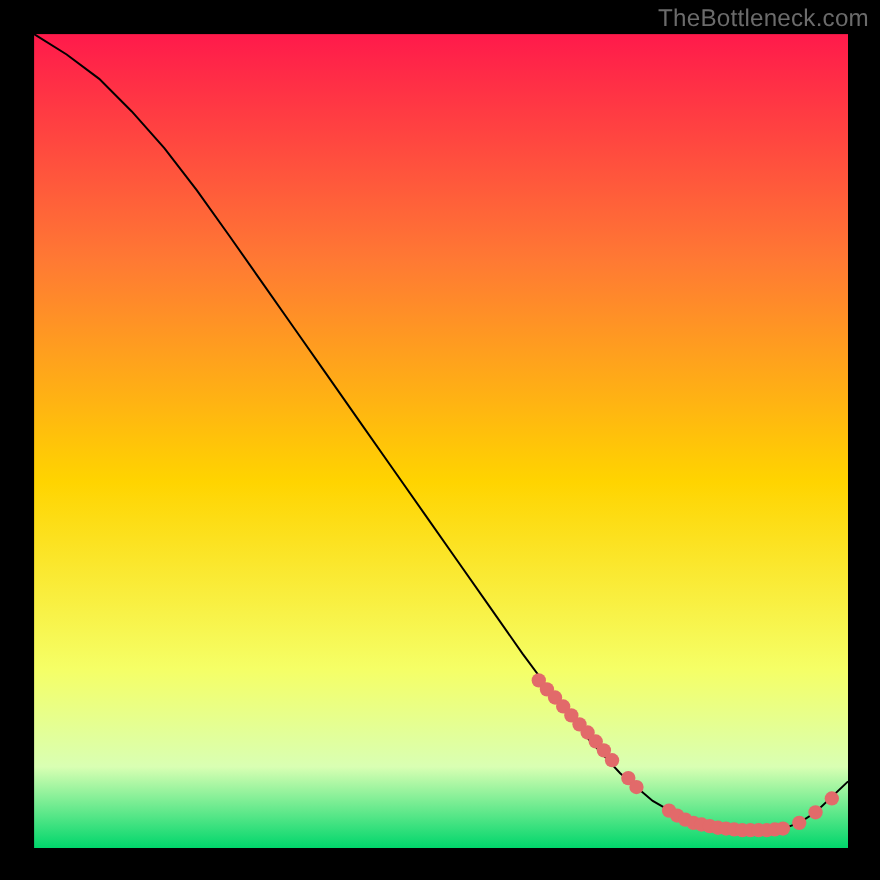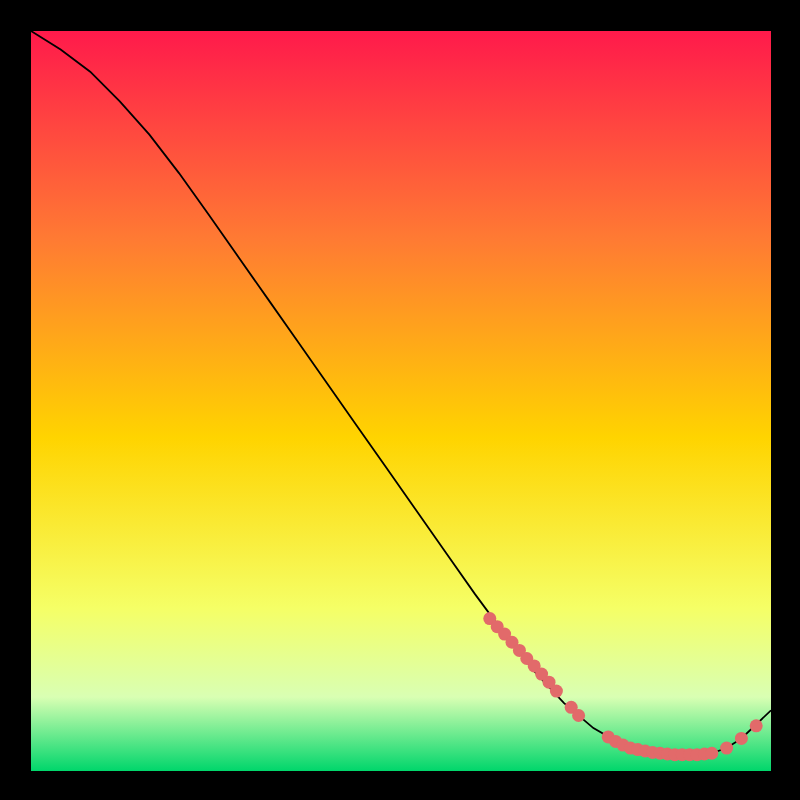--- a/index.html
+++ b/index.html
@@ -30,20 +30,21 @@
     left: 31px;
     top: 31px;
     width: 740px;
     height: 740px;
   }
 </style>
 </head>
 <body>
 
 <div class="container">
+  <div class="watermark">TheBottleneck.com</div>
   <svg class="plot" viewBox="0 0 740 740" preserveAspectRatio="none">
     <defs>
       <linearGradient id="heat" x1="0" y1="0" x2="0" y2="1">
         <stop id="g0" offset="0%" stop-color="#ff1a4b"></stop>
         <stop id="g1" offset="28%" stop-color="#ff7a33"></stop>
         <stop id="g2" offset="55%" stop-color="#ffd400"></stop>
         <stop id="g3" offset="78%" stop-color="#f5ff66"></stop>
         <stop id="g4" offset="90%" stop-color="#d9ffb3"></stop>
         <stop id="g5" offset="100%" stop-color="#00d66b"></stop>
       </linearGradient>

